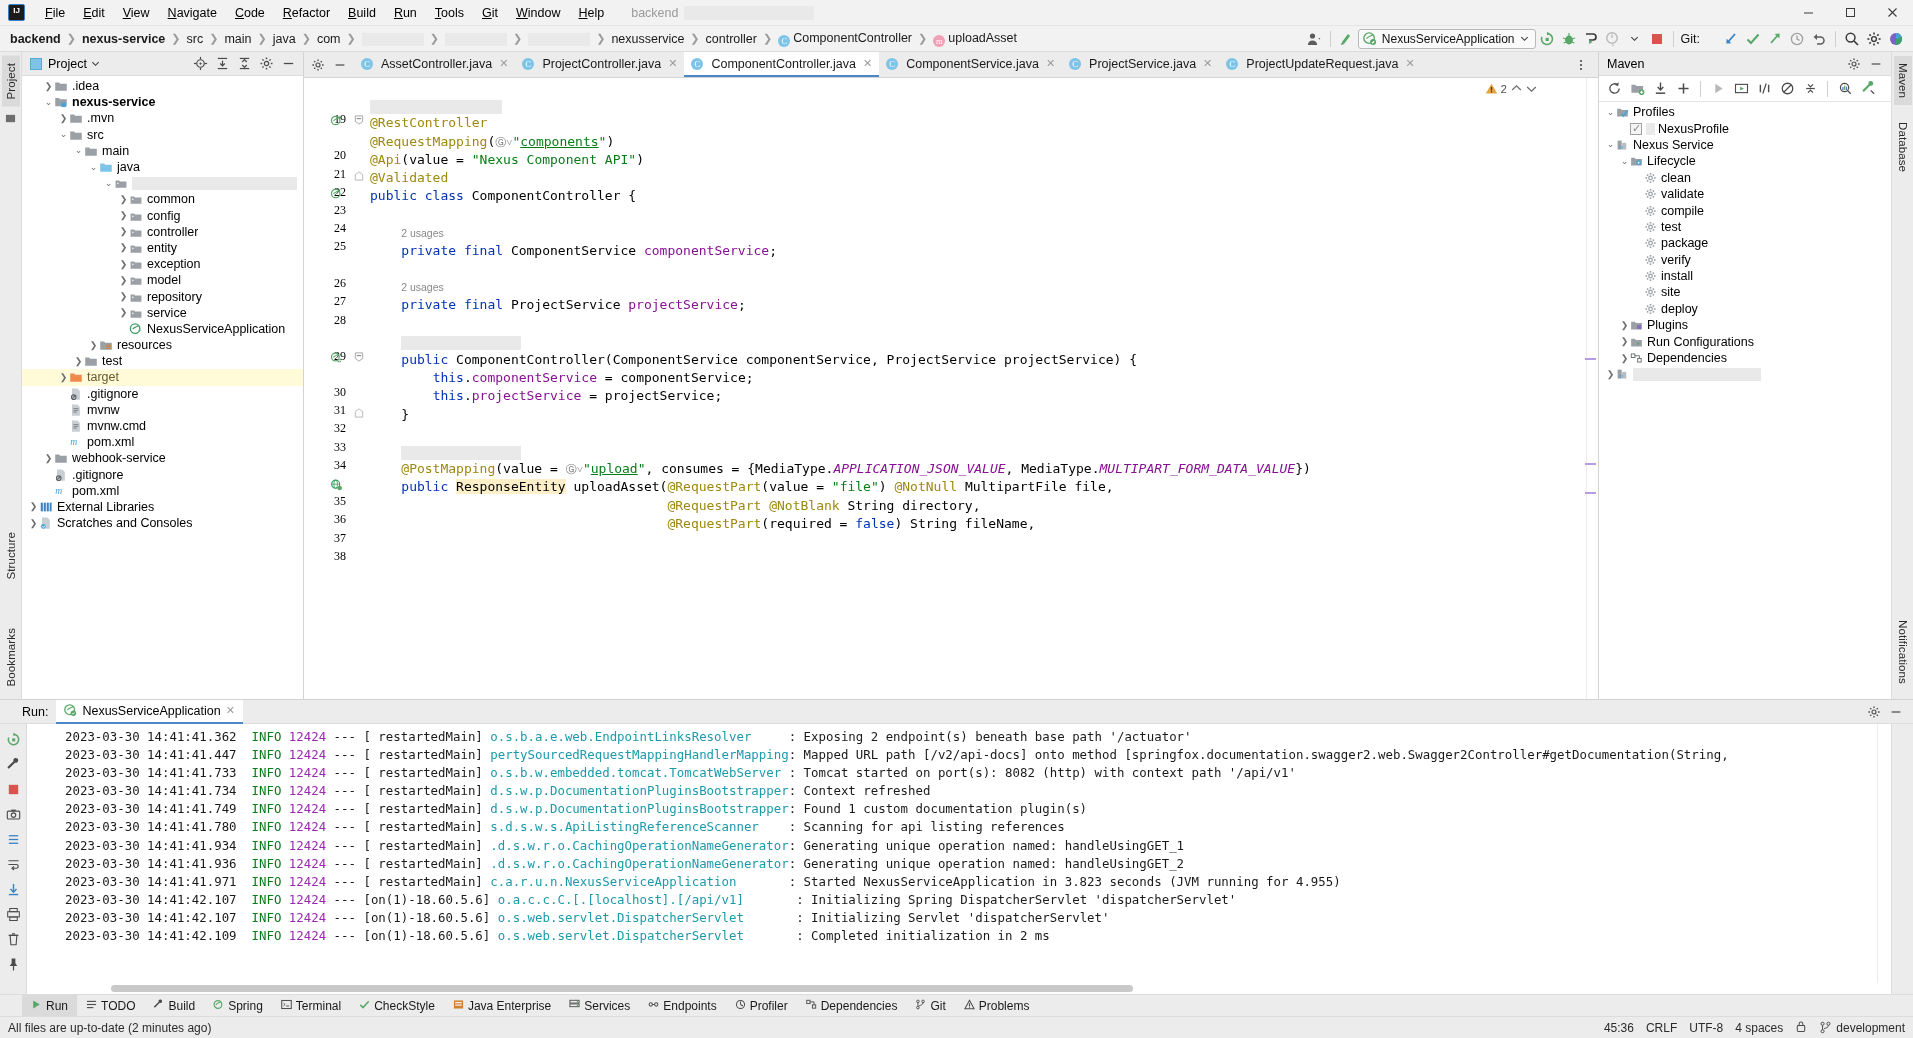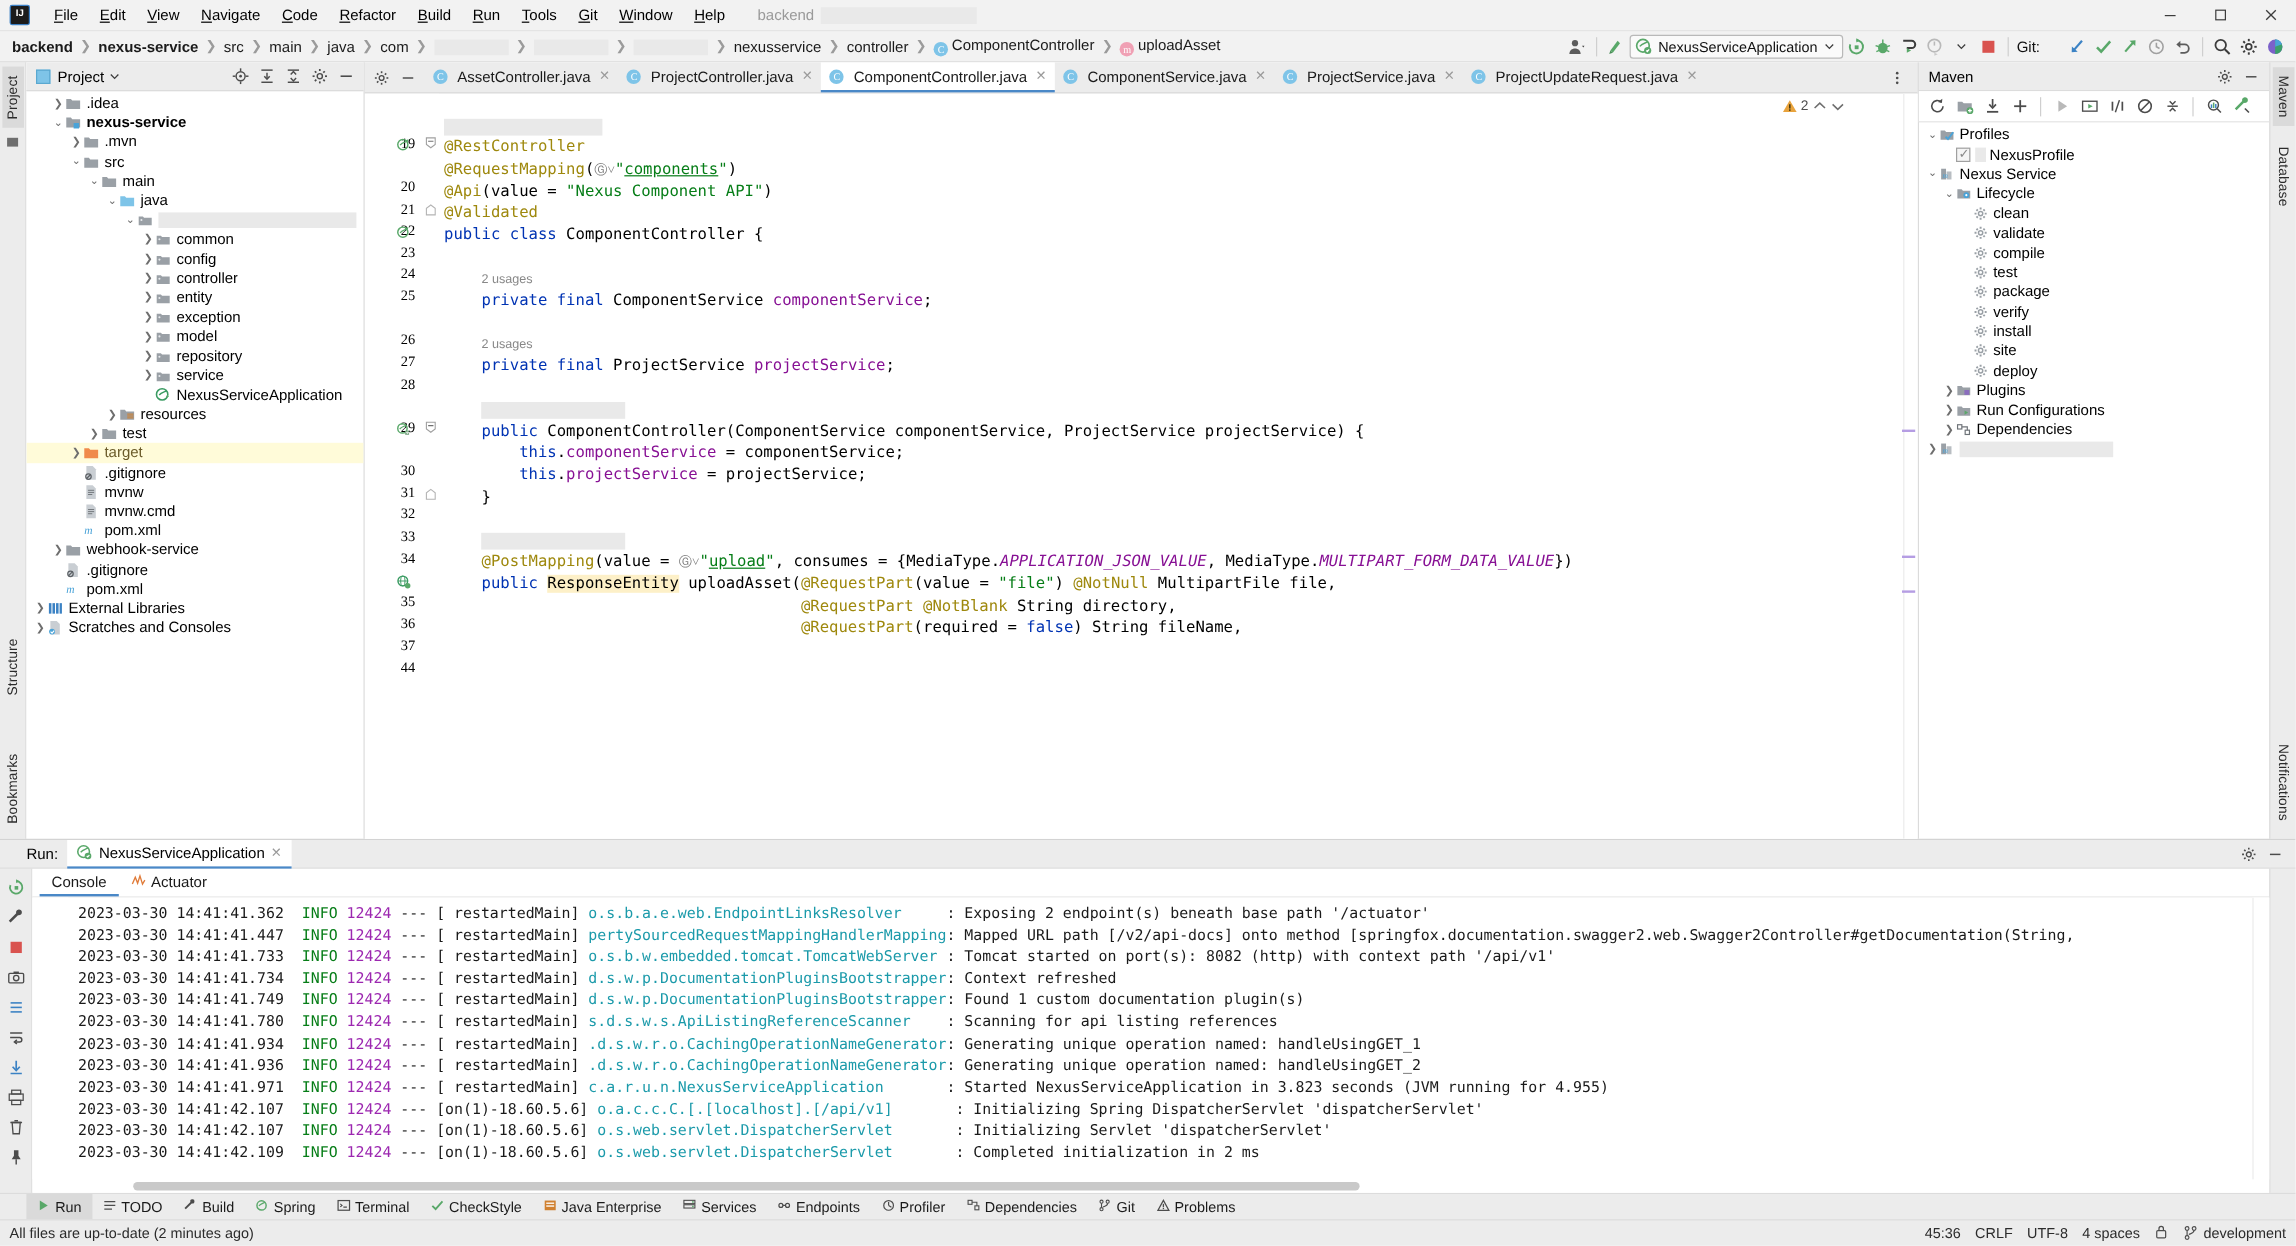--- a/index.html
+++ b/index.html
@@ -928,21 +928,21 @@
             <div class="lnum" style="top: 345.8px;">34</div>
             <div class="lnum" style="top: 382.2px;">35</div>
             <div class="lnum" style="top: 400.4px;">36</div>
             <div class="gmark" style="top: 400.4px;"><svg width="13" height="13" viewBox="0 0 16 16">
                 <circle cx="7" cy="7.6" r="5" fill="none" stroke="#3a9b62" stroke-width="1.4"></circle>
                 <ellipse cx="7" cy="7.6" rx="2.2" ry="5" fill="none" stroke="#3a9b62" stroke-width="1"></ellipse>
                 <line x1="2" y1="7.6" x2="12" y2="7.6" stroke="#3a9b62" stroke-width="1"></line>
                 <circle cx="12" cy="12.4" r="2.8" fill="#59a869"></circle>
               </svg></div>
             <div class="lnum" style="top: 418.6px;">37</div>
-            <div class="lnum" style="top: 436.8px;">44</div>
+            <div class="lnum" style="top: 436.8px;">38</div>
           </div>
         <div class="foldcol" id="foldcol">
             <div class="fold" style="top: 36.4px;"><svg width="10" height="11" viewBox="0 0 10 12">
                 <path d="M1 1 h8 v6 l-4 3 -4-3 Z" fill="none" stroke="#a0a0a0" stroke-width="1"></path>
                 <line x1="2.6" y1="4" x2="7.4" y2="4" stroke="#707070" stroke-width="1"></line>
               </svg></div>
             <div class="fold" style="top: 91px;"><svg width="10" height="11" viewBox="0 0 10 12">
                 <path d="M1 11 h8 v-6 l-4 -3 -4 3 Z" fill="none" stroke="#b4b4b4" stroke-width="1"></path>
               </svg></div>
             <div class="fold" style="top: 273px;"><svg width="10" height="11" viewBox="0 0 10 12">
@@ -1396,31 +1396,20 @@
         </div>
         <div class="gbtn">
           <svg width="15" height="15" viewBox="0 0 16 16">
               <path d="M6 1.6 h4 v5 l2 3 H4 l2-3 Z" fill="#4c4c4c"></path>
               <line x1="8" y1="9.6" x2="8" y2="14.4" stroke="#4c4c4c" stroke-width="1.3"></line>
             </svg>
         </div>
       </div>
 
       <div class="console-col">
-        <div class="console-tabs" id="console-tabs">
-            <div class="ctab active">
-              <span>Console</span>
-            </div>
-            <div class="ctab">
-              <span><svg width="13" height="13" viewBox="0 0 16 16">
-                  <path d="M1.6 12 L4.6 5 L7 11 L9.4 3.6 L12 12 L14.4 8" stroke="#e07b39" stroke-width="1.4" fill="none"></path>
-                </svg></span>
-              <span>Actuator</span>
-            </div>
-          </div>
         <div class="console-wrap">
           <div class="console-nums"></div>
           <div class="console" id="console"><div><span class="lg-ts">2023-03-30 14:41:41.362</span>  <span class="lg-info">INFO</span> <span class="lg-pid">12424</span> <span>---</span> <span>[ restartedMain]</span> <span class="lg-logger">o.s.b.a.e.web.EndpointLinksResolver     </span><span class="lg-msg">: Exposing 2 endpoint(s) beneath base path '/actuator'</span></div><div><span class="lg-ts">2023-03-30 14:41:41.447</span>  <span class="lg-info">INFO</span> <span class="lg-pid">12424</span> <span>---</span> <span>[ restartedMain]</span> <span class="lg-logger">pertySourcedRequestMappingHandlerMapping</span><span class="lg-msg">: Mapped URL path [/v2/api-docs] onto method [springfox.documentation.swagger2.web.Swagger2Controller#getDocumentation(String,</span></div><div><span class="lg-ts">2023-03-30 14:41:41.733</span>  <span class="lg-info">INFO</span> <span class="lg-pid">12424</span> <span>---</span> <span>[ restartedMain]</span> <span class="lg-logger">o.s.b.w.embedded.tomcat.TomcatWebServer </span><span class="lg-msg">: Tomcat started on port(s): 8082 (http) with context path '/api/v1'</span></div><div><span class="lg-ts">2023-03-30 14:41:41.734</span>  <span class="lg-info">INFO</span> <span class="lg-pid">12424</span> <span>---</span> <span>[ restartedMain]</span> <span class="lg-logger">d.s.w.p.DocumentationPluginsBootstrapper</span><span class="lg-msg">: Context refreshed</span></div><div><span class="lg-ts">2023-03-30 14:41:41.749</span>  <span class="lg-info">INFO</span> <span class="lg-pid">12424</span> <span>---</span> <span>[ restartedMain]</span> <span class="lg-logger">d.s.w.p.DocumentationPluginsBootstrapper</span><span class="lg-msg">: Found 1 custom documentation plugin(s)</span></div><div><span class="lg-ts">2023-03-30 14:41:41.780</span>  <span class="lg-info">INFO</span> <span class="lg-pid">12424</span> <span>---</span> <span>[ restartedMain]</span> <span class="lg-logger">s.d.s.w.s.ApiListingReferenceScanner    </span><span class="lg-msg">: Scanning for api listing references</span></div><div><span class="lg-ts">2023-03-30 14:41:41.934</span>  <span class="lg-info">INFO</span> <span class="lg-pid">12424</span> <span>---</span> <span>[ restartedMain]</span> <span class="lg-logger">.d.s.w.r.o.CachingOperationNameGenerator</span><span class="lg-msg">: Generating unique operation named: handleUsingGET_1</span></div><div><span class="lg-ts">2023-03-30 14:41:41.936</span>  <span class="lg-info">INFO</span> <span class="lg-pid">12424</span> <span>---</span> <span>[ restartedMain]</span> <span class="lg-logger">.d.s.w.r.o.CachingOperationNameGenerator</span><span class="lg-msg">: Generating unique operation named: handleUsingGET_2</span></div><div><span class="lg-ts">2023-03-30 14:41:41.971</span>  <span class="lg-info">INFO</span> <span class="lg-pid">12424</span> <span>---</span> <span>[ restartedMain]</span> <span class="lg-logger">c.a.r.u.n.NexusServiceApplication       </span><span class="lg-msg">: Started NexusServiceApplication in 3.823 seconds (JVM running for 4.955)</span></div><div><span class="lg-ts">2023-03-30 14:41:42.107</span>  <span class="lg-info">INFO</span> <span class="lg-pid">12424</span> <span>---</span> <span>[on(1)-18.60.5.6]</span> <span class="lg-logger">o.a.c.c.C.[.[localhost].[/api/v1]       </span><span class="lg-msg">: Initializing Spring DispatcherServlet 'dispatcherServlet'</span></div><div><span class="lg-ts">2023-03-30 14:41:42.107</span>  <span class="lg-info">INFO</span> <span class="lg-pid">12424</span> <span>---</span> <span>[on(1)-18.60.5.6]</span> <span class="lg-logger">o.s.web.servlet.DispatcherServlet       </span><span class="lg-msg">: Initializing Servlet 'dispatcherServlet'</span></div><div><span class="lg-ts">2023-03-30 14:41:42.109</span>  <span class="lg-info">INFO</span> <span class="lg-pid">12424</span> <span>---</span> <span>[on(1)-18.60.5.6]</span> <span class="lg-logger">o.s.web.servlet.DispatcherServlet       </span><span class="lg-msg">: Completed initialization in 2 ms</span></div></div>
           <div class="console-rail"></div>
         </div>
         <div class="hscroll">
           <div class="thumb"></div>
         </div>
       </div>
 

